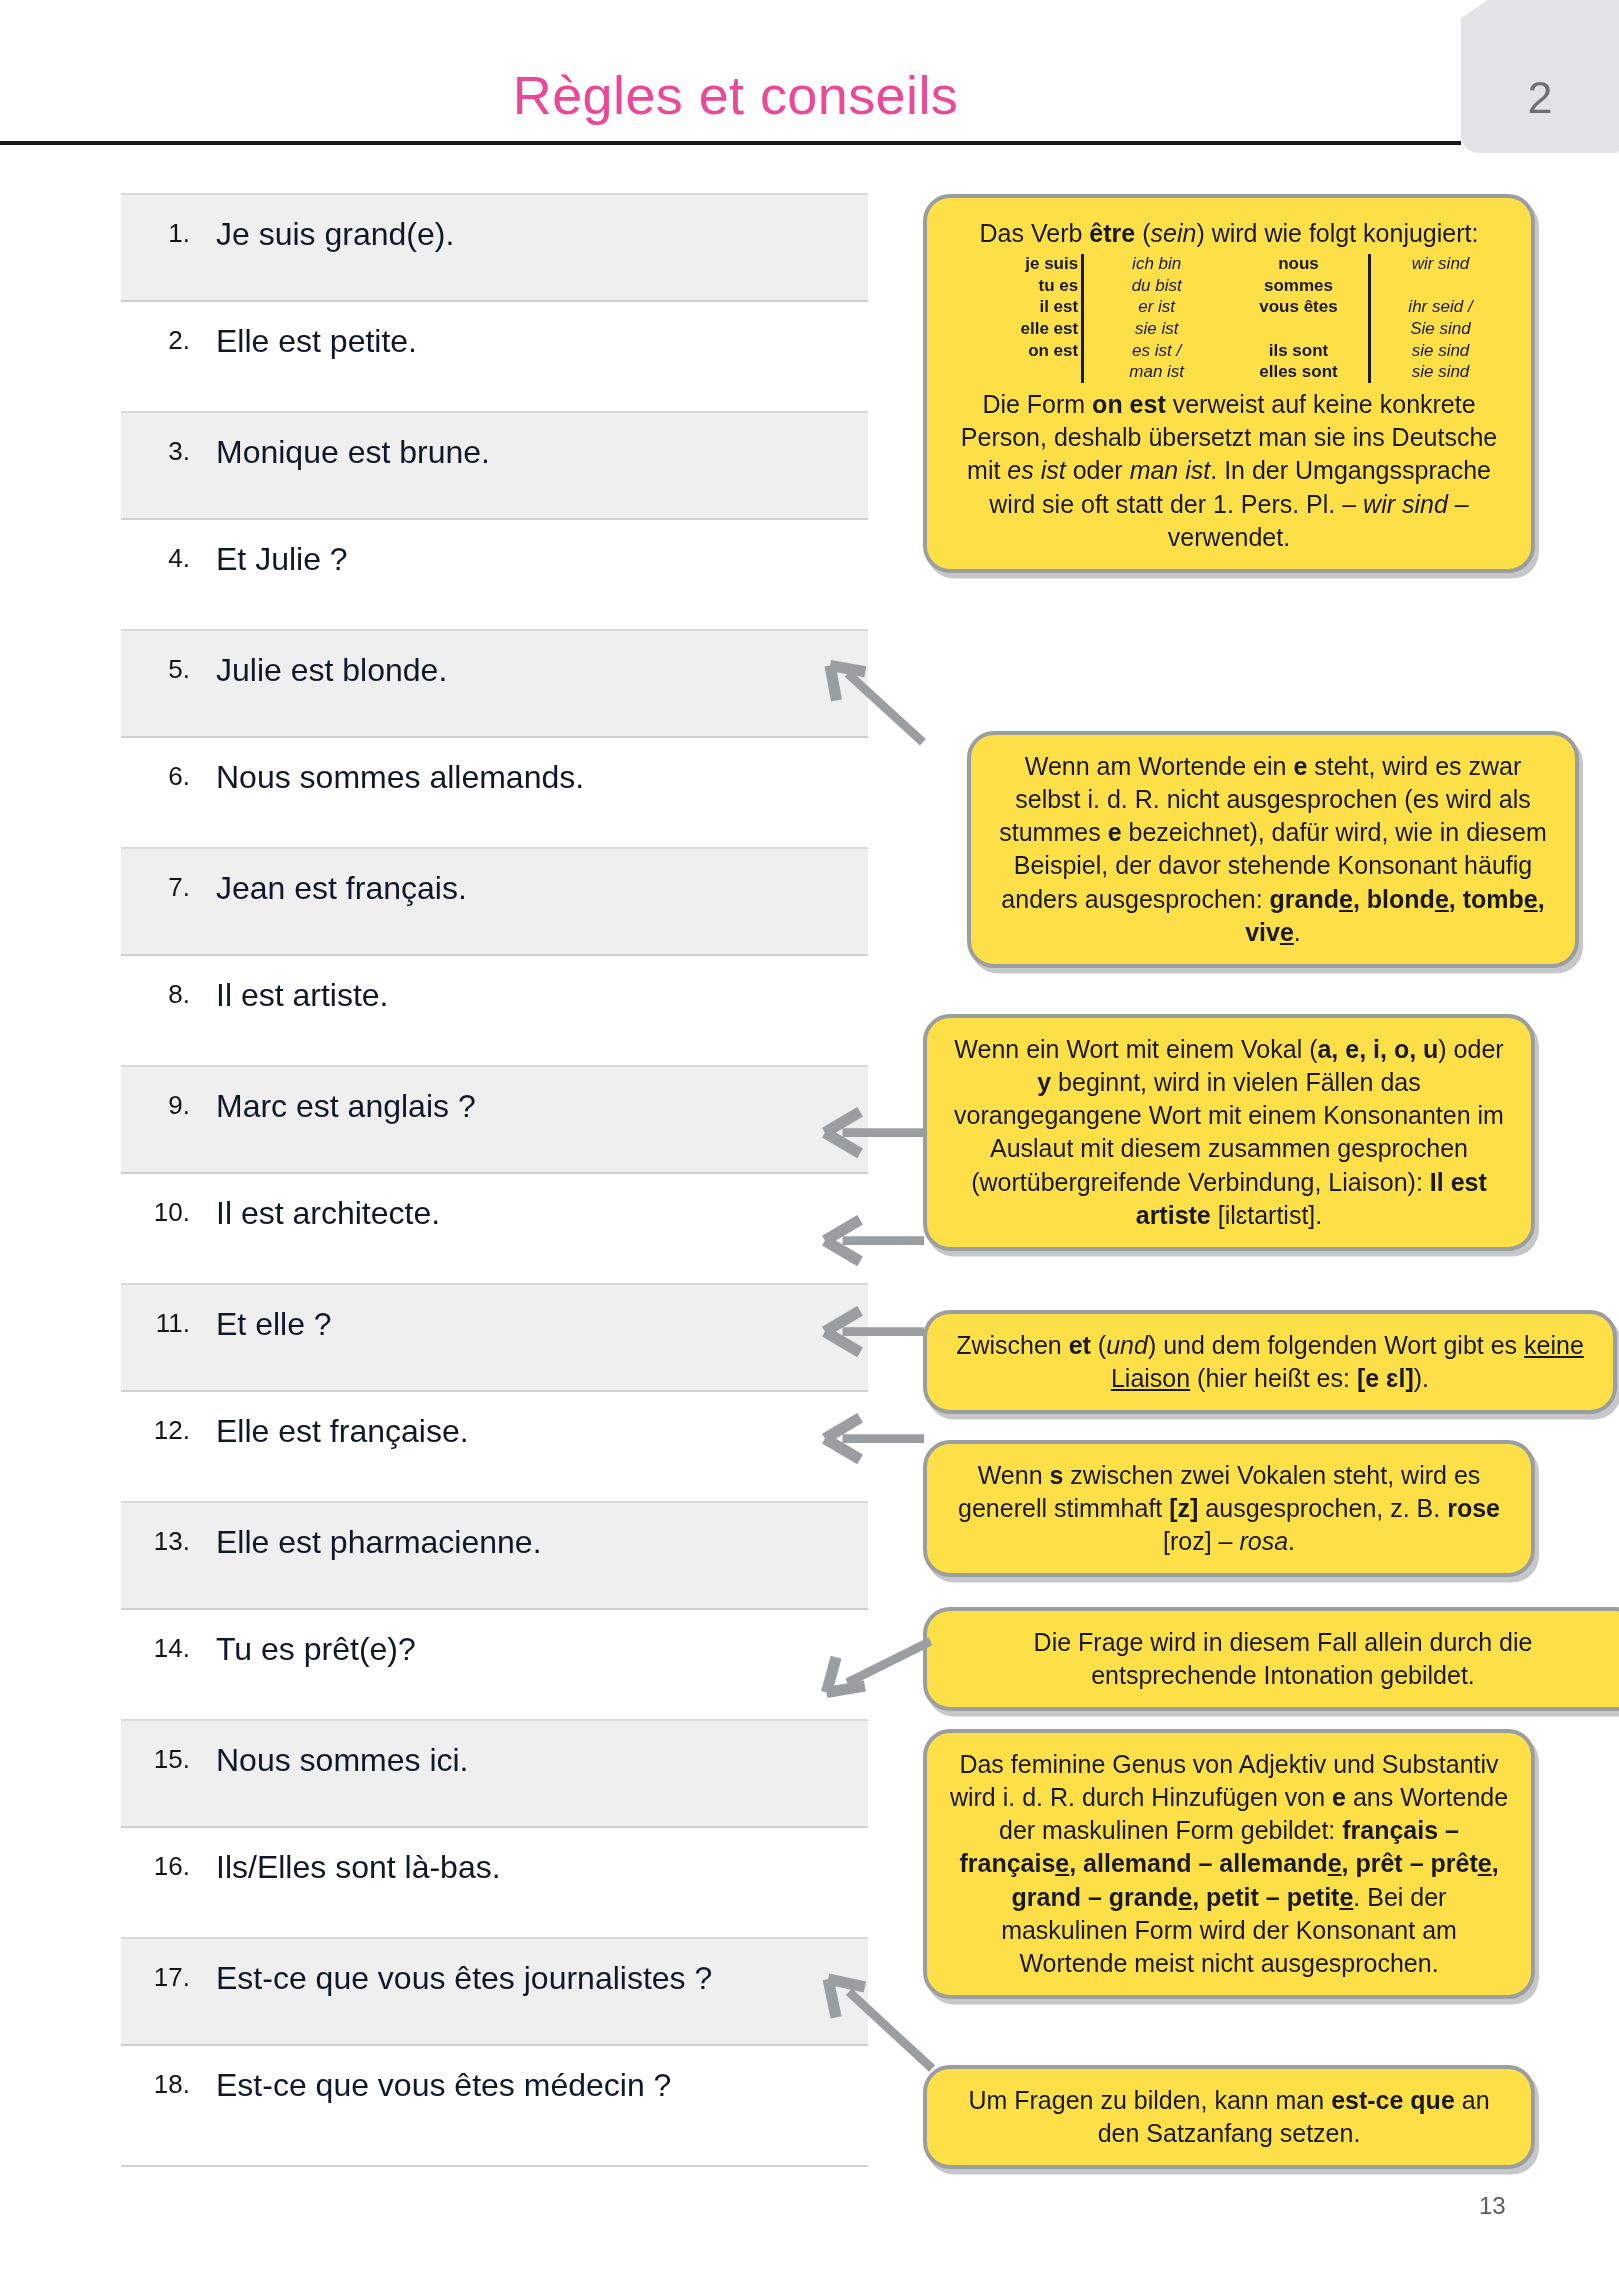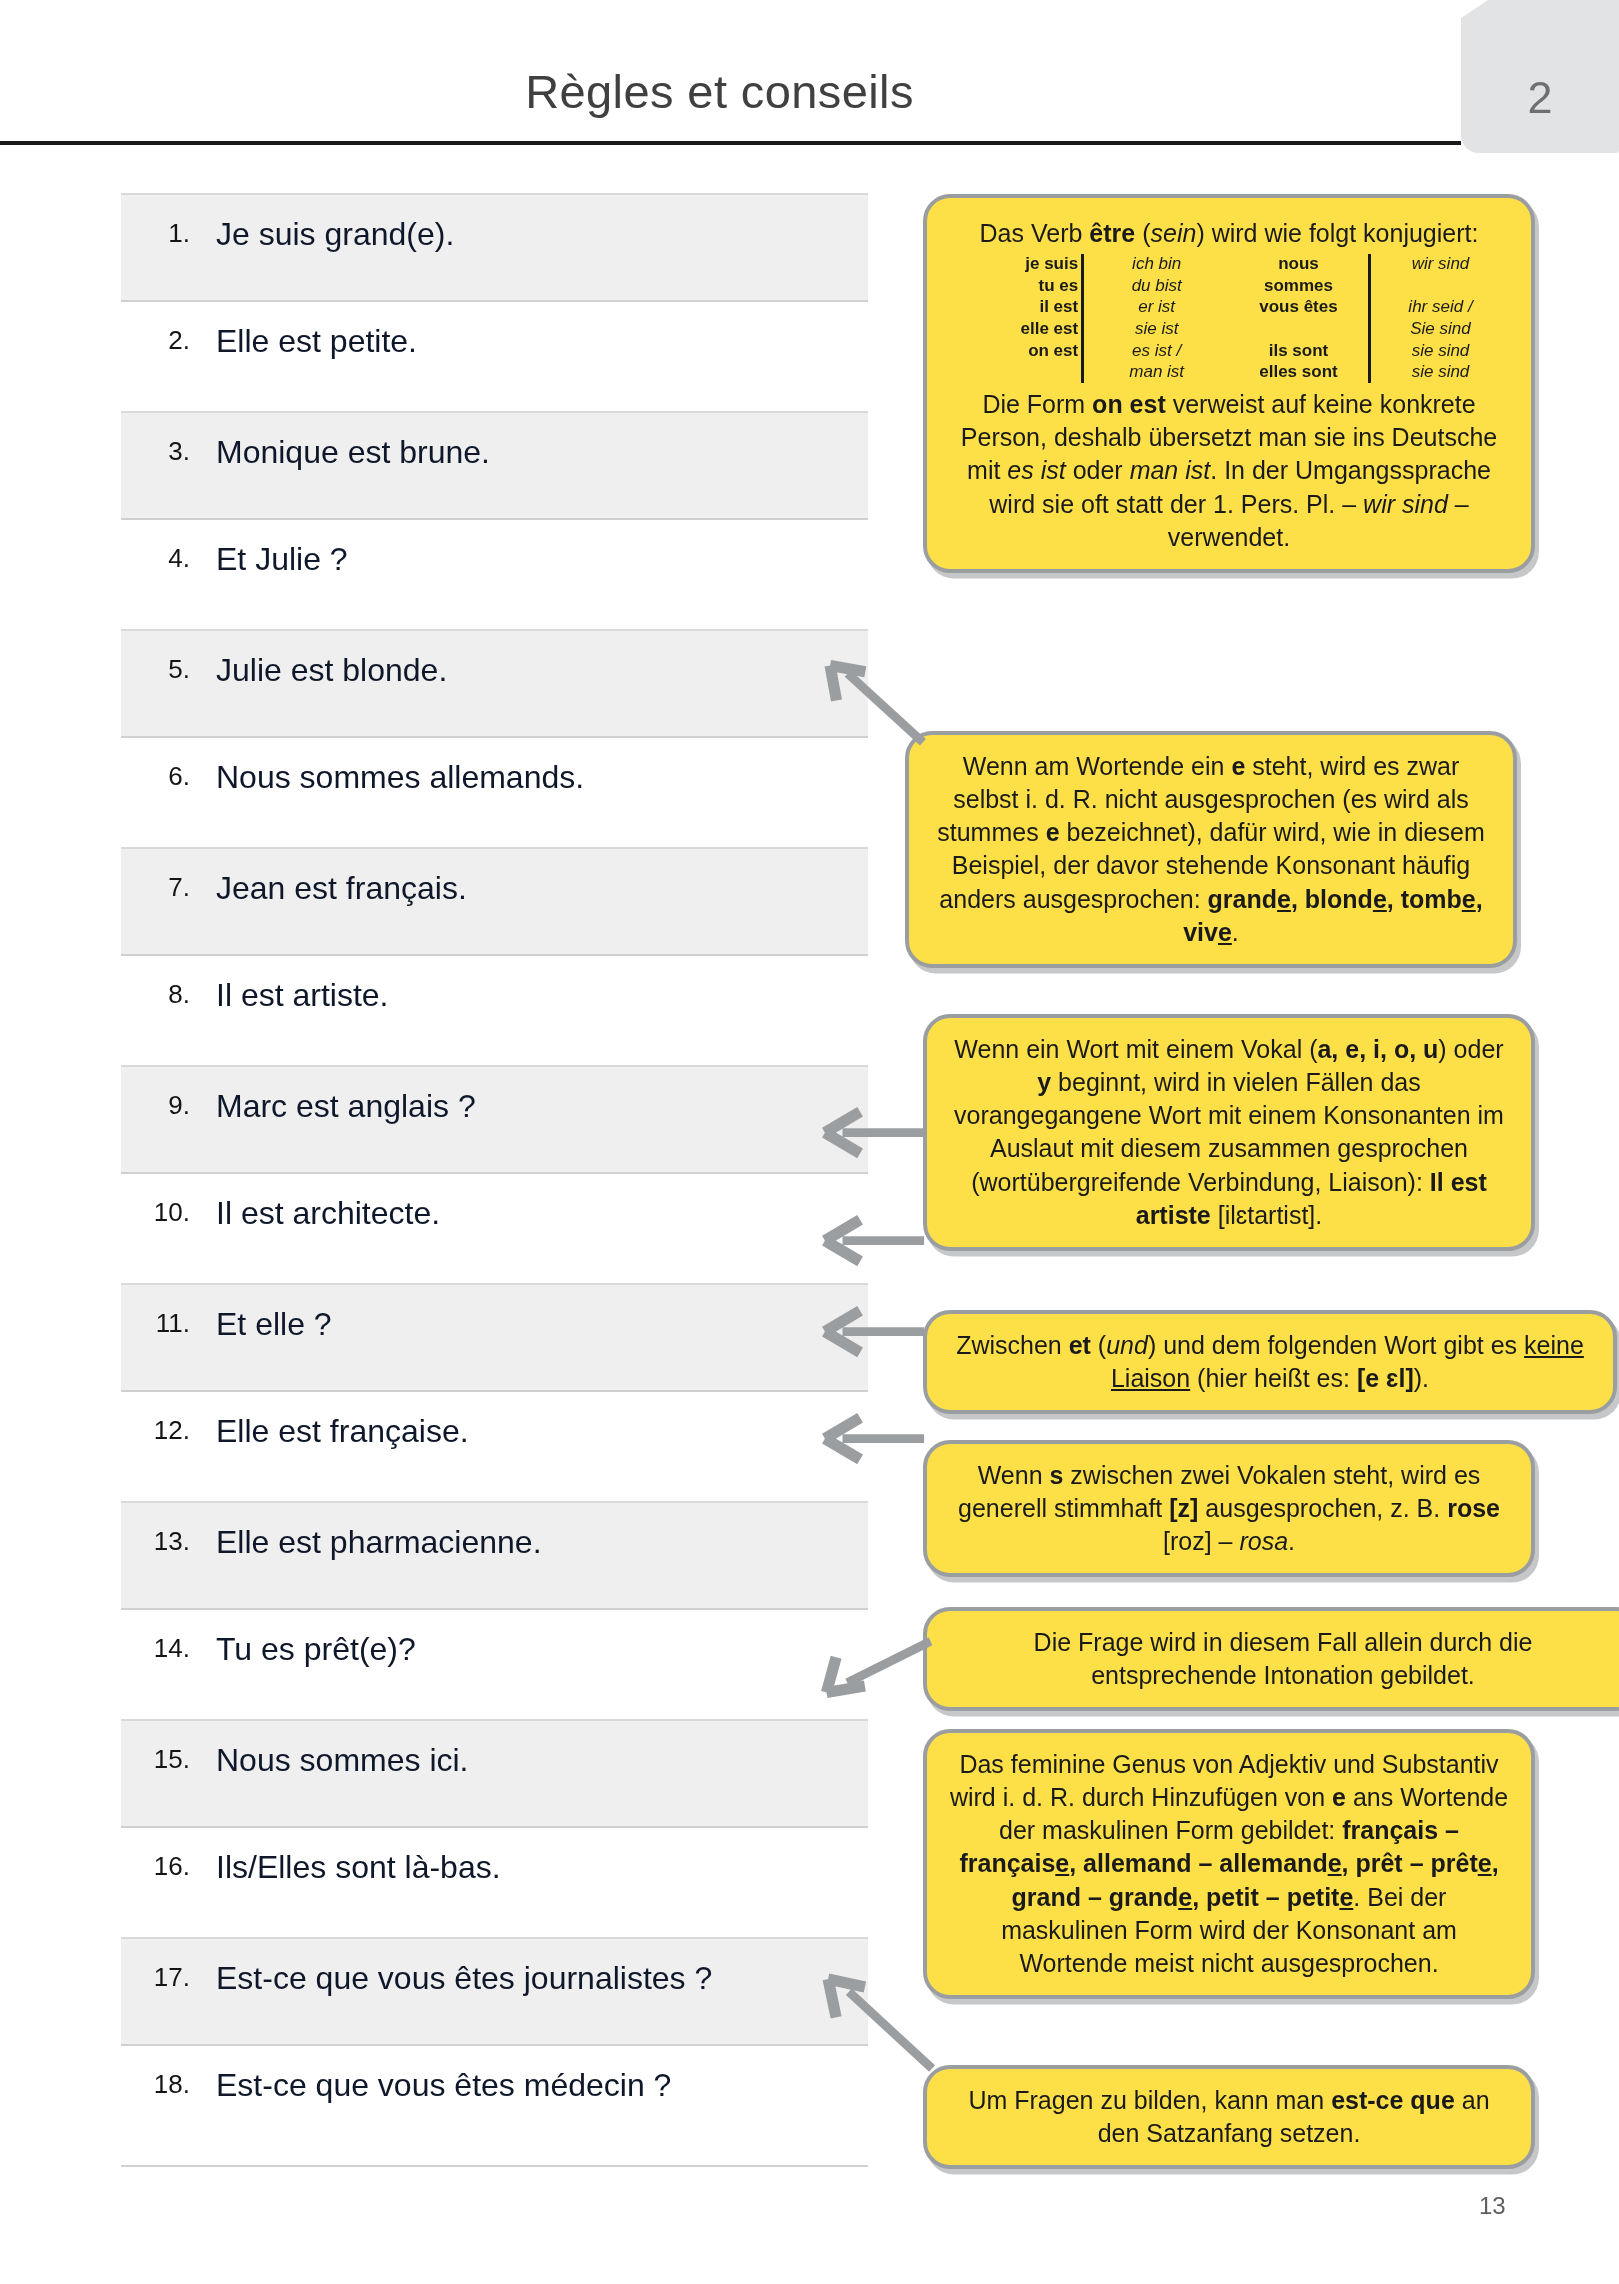--- a/index.html
+++ b/index.html
@@ -8,23 +8,23 @@
     background:#ffffff;
     font-family:"Liberation Sans", sans-serif;
     color:#1a1a1a;
     position:relative;
     overflow:hidden;
   }
 
   
   #header{position:absolute;left:0;top:0;width:1619px;height:149px;}
   #header-title{
-    position:absolute;left:0;top:64px;width:1439px;
+    position:absolute;left:16px;top:64px;width:1439px;
     text-align:center;
-    font-size:47px;color:#404040;letter-spacing:0.4px;
+    font-size:54px;color:#ec4899;letter-spacing:0.4px;
     font-weight:400;
   }
   #header-rule{
     position:absolute;left:0;top:141px;width:1461px;height:4px;background:#19191b;
   }
   #chapter-tab{
     position:absolute;left:1461px;top:0;width:158px;height:153px;
     background:#e2e3e4;
     border-bottom-left-radius:17.7px;
     border-bottom-right-radius:3.2px;
@@ -230,21 +230,21 @@
           <td class="c-fr"></td>
           <td class="c-de">man ist</td>
           <td class="c-fr2">elles sont</td>
           <td class="c-de2">sie sind</td>
         </tr>
       </tbody>
     </table>
   <div id="conj-note">Die Form <b>on est</b> verweist auf keine konkrete Person, deshalb übersetzt man sie ins Deutsche mit <i>es ist</i> oder <i>man ist</i>. In der Umgangssprache wird sie oft statt der 1.&nbsp;Pers. Pl. – <i>wir sind</i> – verwendet.</div>
 </div>
 
-<div class="bubble" id="bubble-silent-e" style="left:905px;top:731px;width:612px;">
+<div class="bubble" id="bubble-silent-e" style="left:967px;top:731px;width:612px;">
   Wenn am Wortende ein <b>e</b> steht, wird es zwar selbst i.&nbsp;d.&nbsp;R. nicht ausgesprochen (es wird
   als stummes <b>e</b> bezeichnet), dafür wird, wie in diesem Beispiel, der davor stehende Konsonant
   häufig anders ausgesprochen: <b>grand<u>e</u>, blond<u>e</u>, tomb<u>e</u>, viv<u>e</u></b>.
 </div>
 
 <div class="bubble" id="bubble-liaison" style="left:923px;top:1014px;width:612px;">
   Wenn ein Wort mit einem Vokal (<b>a, e, i, o, u</b>) oder <b>y</b> beginnt, wird in vielen Fällen das
   vorangegangene Wort mit einem Konsonanten im Auslaut mit diesem zusammen gesprochen
   (wortübergreifende Verbindung, Liaison): <b>Il est artiste</b> [ilɛtartist].
 </div>

